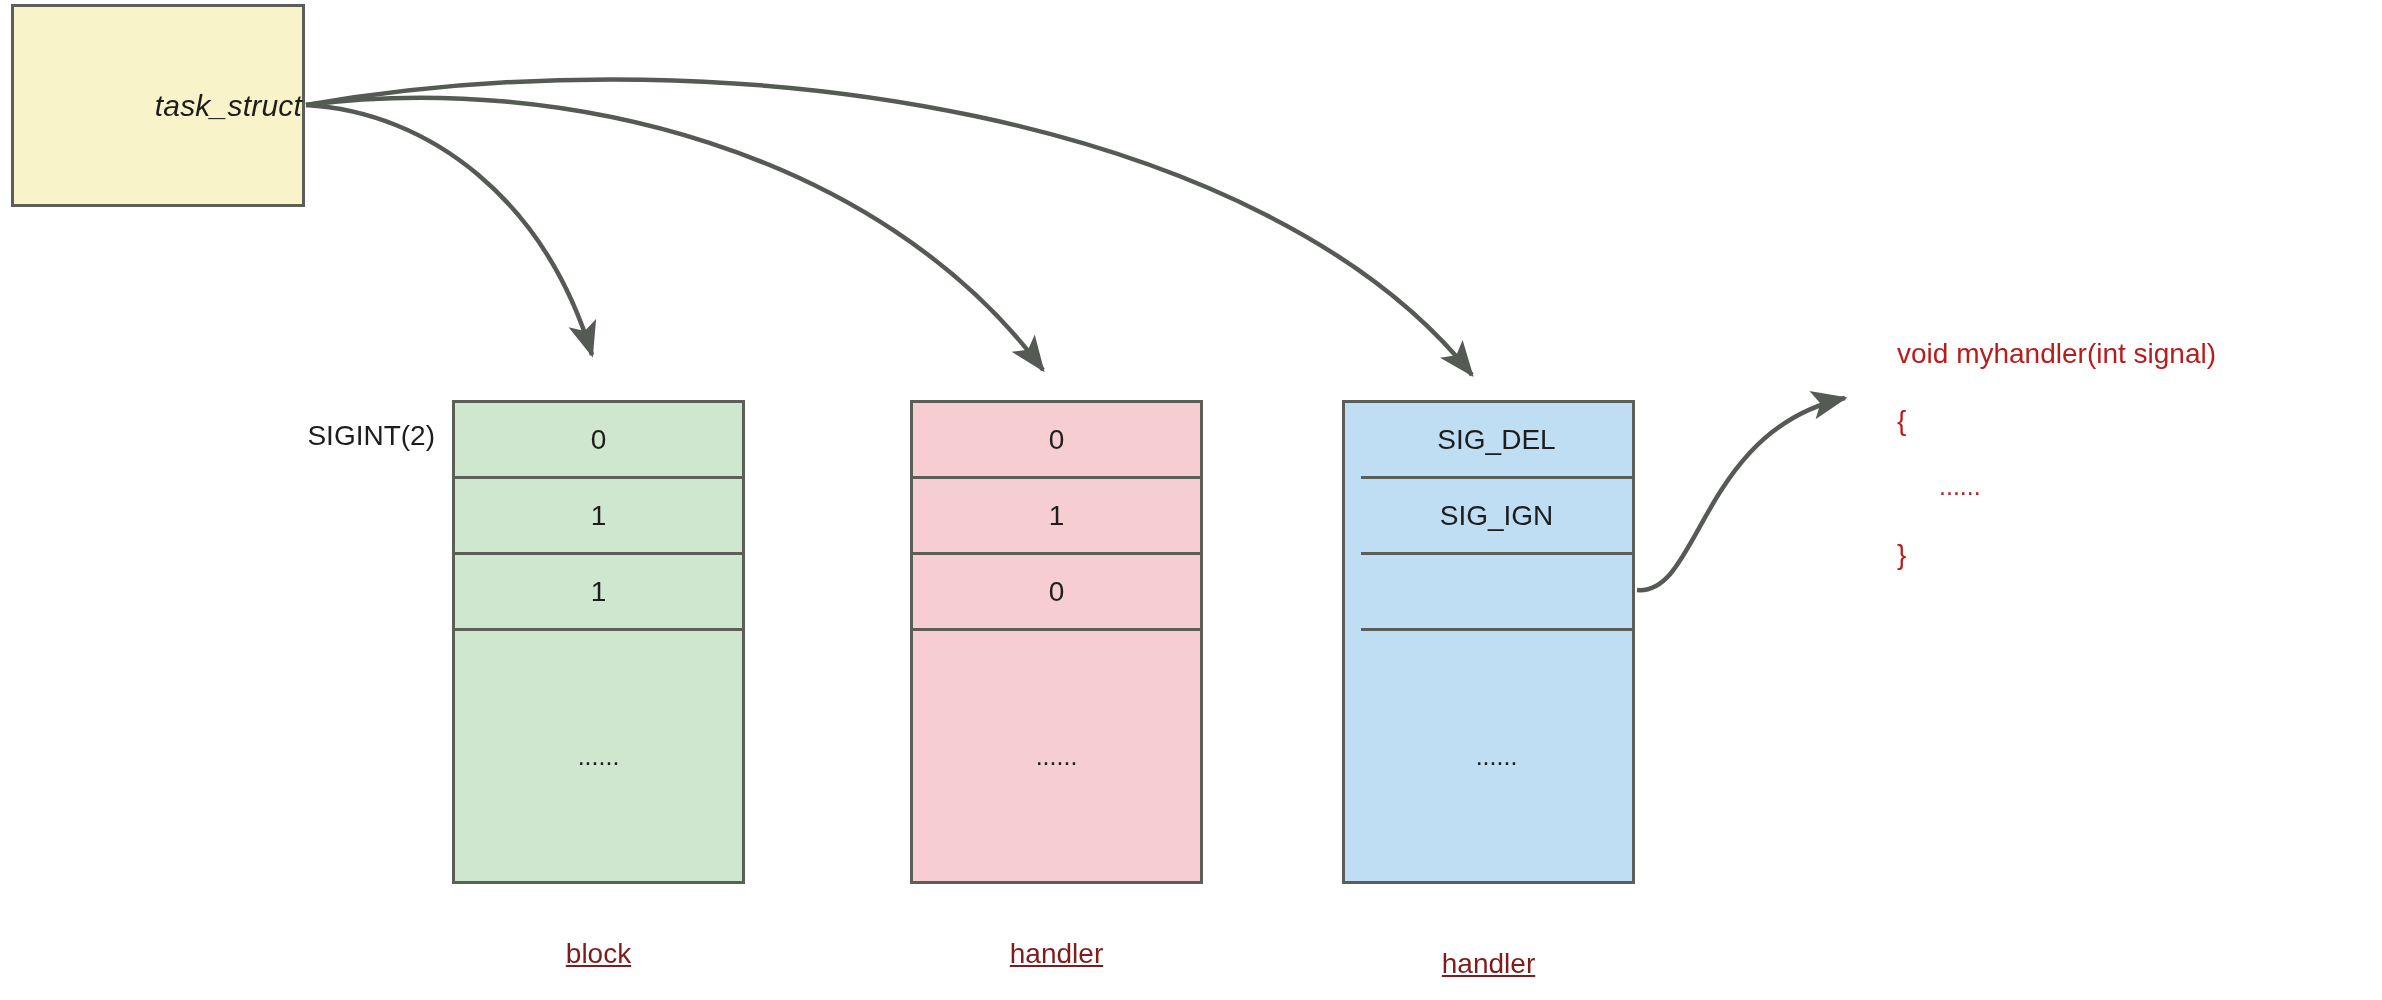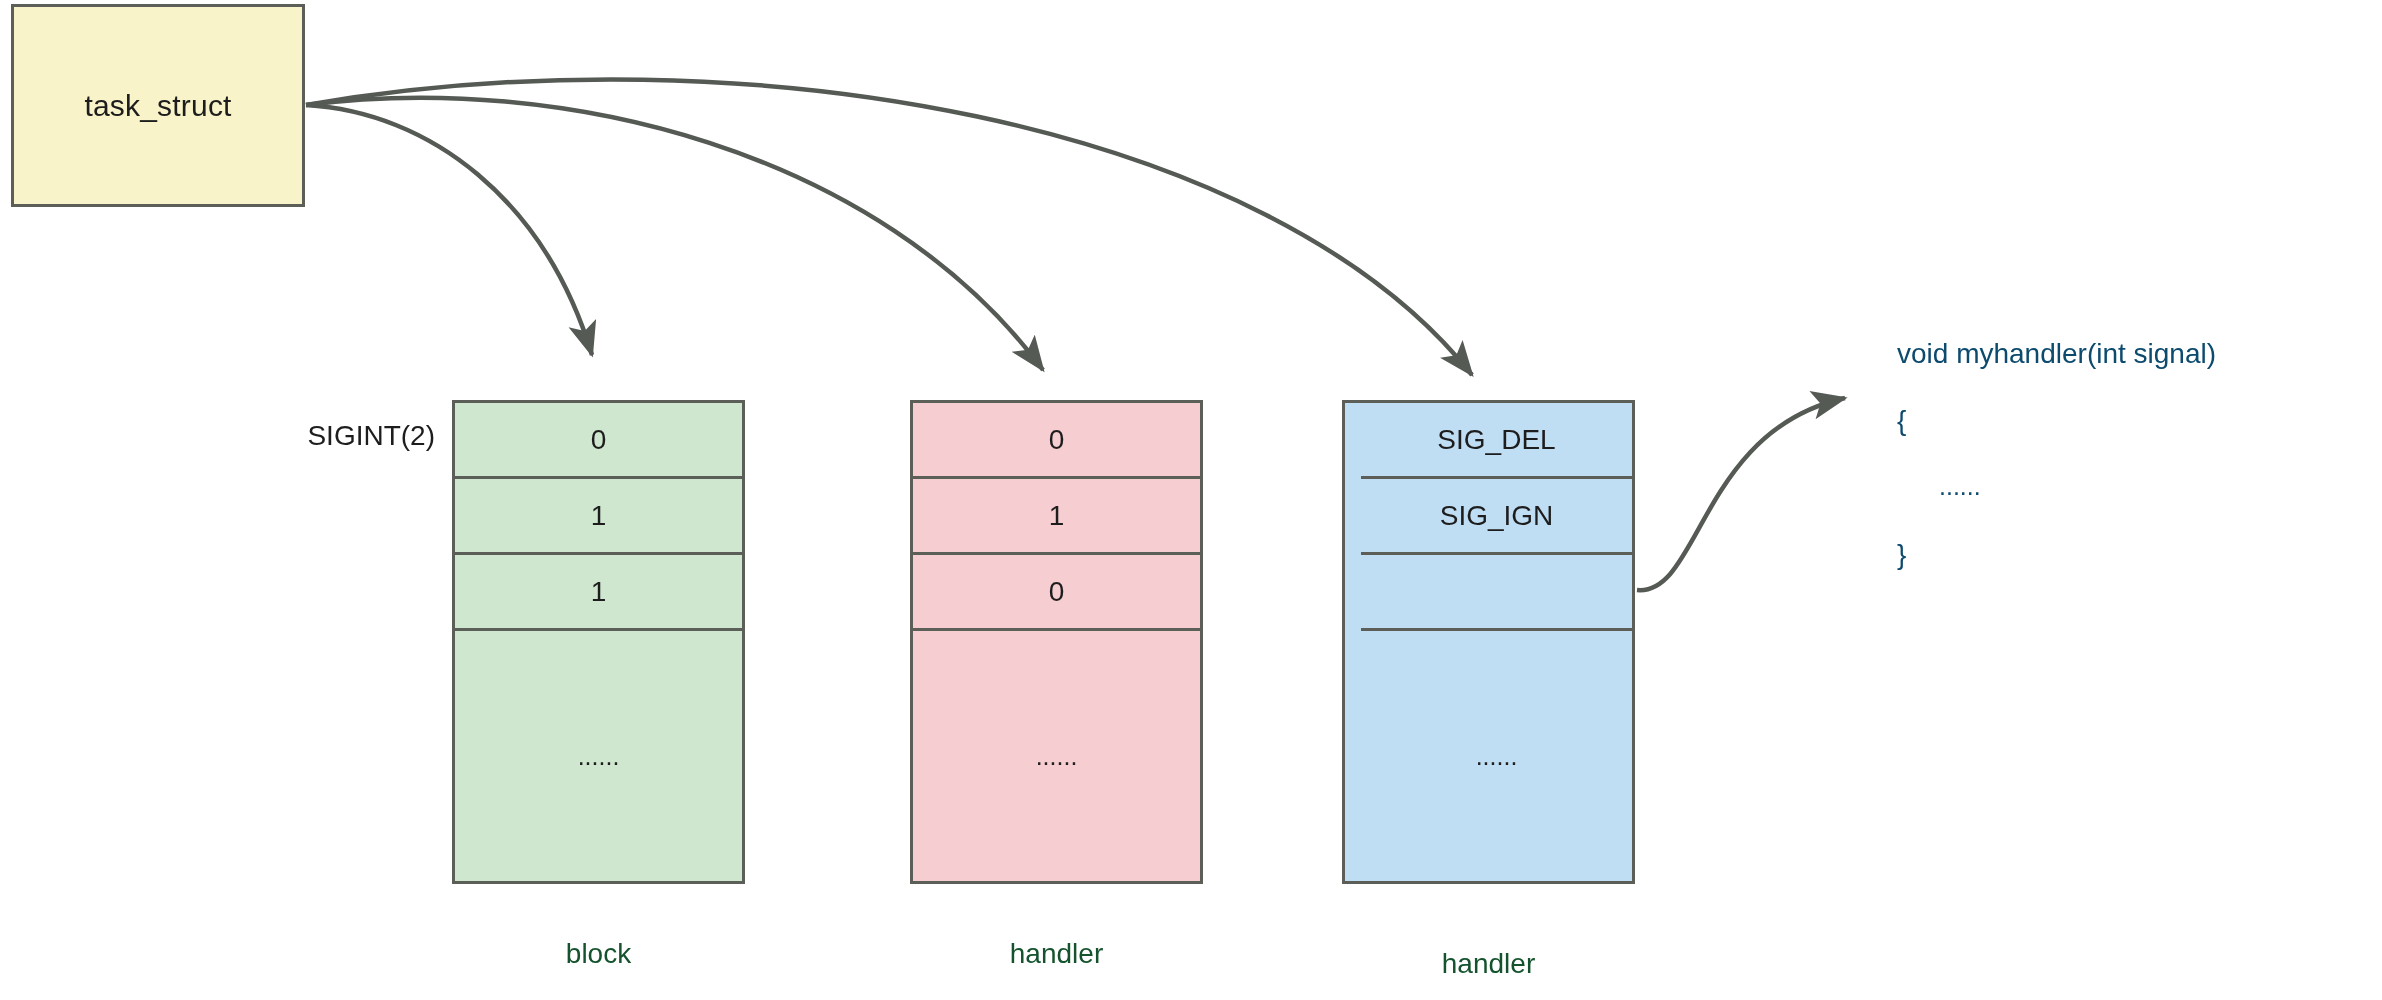--- a/index.html
+++ b/index.html
@@ -24,24 +24,25 @@
     pointer-events: none;
   }
 
   
   .node-box {
     position: absolute;
     box-sizing: border-box;
     border: 3px solid #5b5f58;
     display: flex;
     align-items: center;
-    justify-content: center;
+    justify-content: flex-end;
     font-size: 30px;
     color: #1d1d1d;
     letter-spacing: 0.2px;
+    font-style: italic;
   }
   #task-struct {
     left: 11px;
     top: 4px;
     width: 294px;
     height: 203px;
     background: #f8f3c8;
   }
 
   
@@ -99,35 +100,36 @@
   }
   #row-labels .row-label:nth-child(1) { top: 20px; }
   #row-labels .row-label:nth-child(2) { top: 96px; }
   #row-labels .row-label:nth-child(3) { top: 172px; }
 
   
   .col-caption {
     position: absolute;
     text-align: center;
     font-size: 28px;
-    color: #14532d;
+    color: #7f1d1d;
     white-space: nowrap;
+    text-decoration: underline;
   }
   #caption-block   { left: 452px;  top: 938px; width: 293px; }
   #caption-pending { left: 910px;  top: 938px; width: 293px; }
   #caption-handler { left: 1342px; top: 948px; width: 293px; }
 
   
   #code-block {
     position: absolute;
     left: 1897px;
     top: 340px;
     width: 460px;
     font-size: 28px;
-    color: #0c4a6e;
+    color: #b91c1c;
     line-height: 1;
   }
   #code-block .code-line {
     white-space: pre;
     height: 67px;
   }
   #code-block .code-line.indent { padding-left: 42px; font-size: 25px; }
 </style>
 </head>
 <body>

